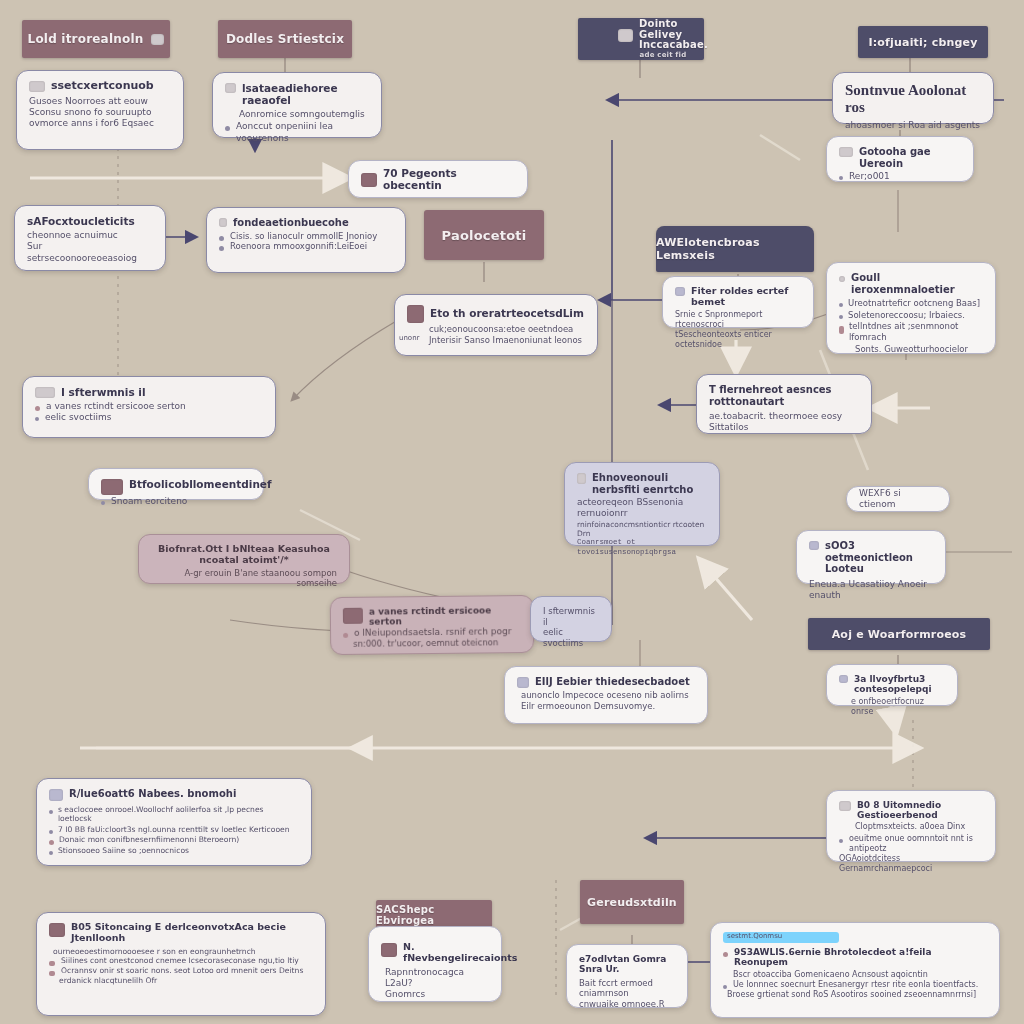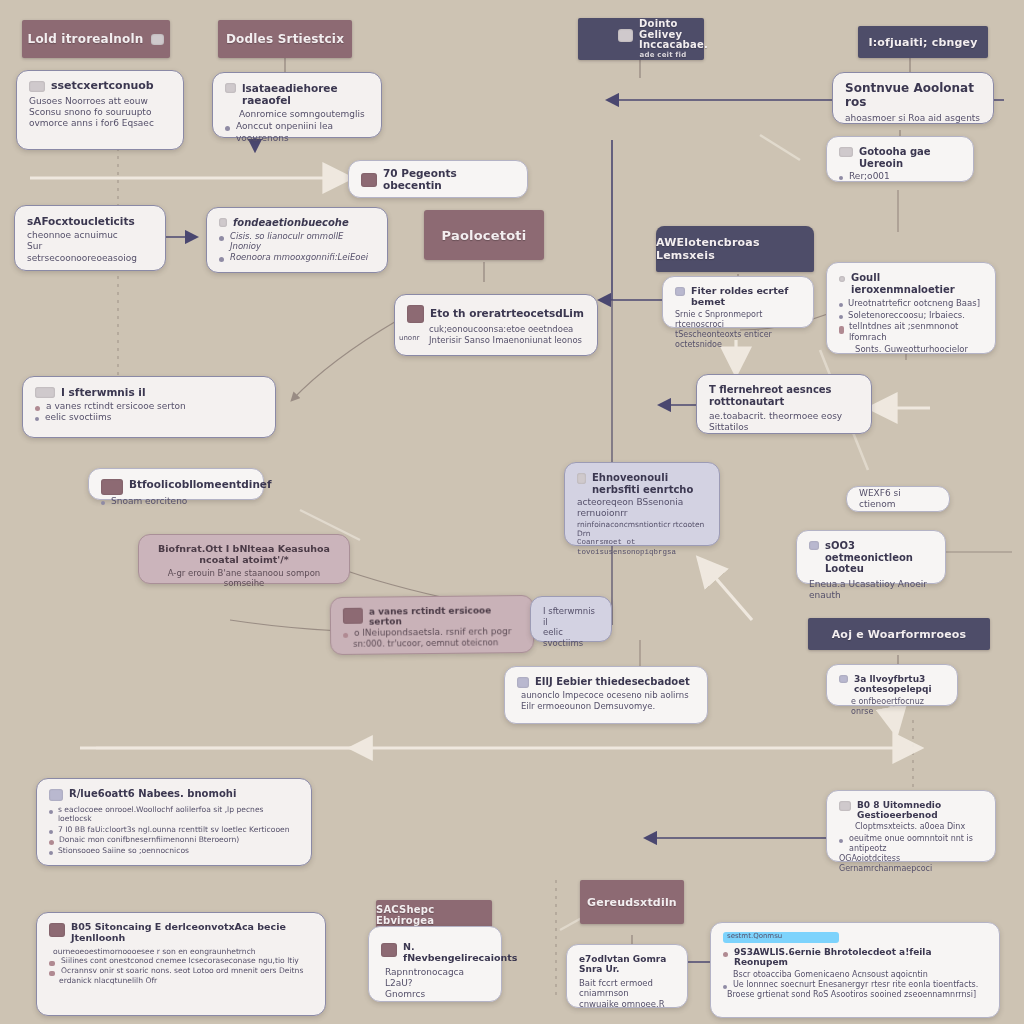--- a/index.html
+++ b/index.html
@@ -184,21 +184,21 @@
     </div>
     <div class="t-line" style="font-size:9px;margin-top:3px;padding-left:14px;">Aonromice somngoutemglis</div>
     <div class="row" style="margin-top:1px;">
       <span class="bul" style="width:5px;height:5px;"></span>
       <span class="t-line" style="font-size:9px;">Aonccut onpeniini lea voourenons</span>
     </div>
   </div>
 
 
   <div class="node card card-white" style="left:832px;top:72px;width:162px;height:52px;">
-    <div class="t-title" style="font-size:12px;">Sontnvue Aoolonat ros</div>
+    <div class="t-title" style="font-size:15px;font-family:Liberation Serif, serif;">Sontnvue Aoolonat ros</div>
     <div class="t-line" style="font-size:9px;margin-top:3px;">ahoasmoer si Roa aid asgents</div>
   </div>
 
   <div class="node card card-white2" style="left:348px;top:160px;width:180px;height:38px;display:flex;align-items:center;">
     <div class="row" style="align-items:center;">
       <span class="sq" style="width:16px;height:14px;"></span>
       <span class="t-title" style="font-size:10.5px;">70 Pegeonts obecentin</span>
     </div>
   </div>
 
@@ -212,21 +212,21 @@
       <span class="t-line" style="font-size:9px;">Rer;o001</span>
     </div>
   </div>
 
   <div class="node card card-white" style="left:14px;top:205px;width:152px;height:66px;">
     <div class="t-title" style="font-size:10.5px;">sAFocxtoucleticits</div>
     <div class="t-line" style="font-size:9px;margin-top:3px;">cheonnoe  acnuimuc</div>
     <div class="t-line" style="font-size:9px;">Sur setrsecoonooreoeasoiog</div>
   </div>
 
-  <div class="node card card-white" style="left:206px;top:207px;width:182px;height:66px;font-style:italic;">
+  <div class="node card card-white" style="left:206px;top:207px;width:200px;height:66px;">
     <div class="row">
       <span class="sq pale" style="width:8px;height:9px;"></span>
       <span class="t-title" style="font-size:10px;">fondeaetionbuecohe</span>
     </div>
     <div class="row" style="margin-top:2px;">
       <span class="bul" style="width:5px;height:5px;"></span>
       <span class="t-line" style="font-size:8.5px;">Cisis. so lianoculr ommollE  Jnonioy</span>
     </div>
     <div class="row">
       <span class="bul" style="width:5px;height:5px;"></span>
@@ -323,21 +323,21 @@
     <div class="t-line" style="font-size:7.5px;">rninfoinaconcmsntionticr rtcooten Drn</div>
     <div class="t-line" style="font-size:7.5px;font-family:Liberation Mono, monospace;">Coanrsmoet ot tovoisusensonopiqbrgsa</div>
   </div>
 
   <div class="node card card-white2" style="left:846px;top:486px;width:104px;height:26px;display:flex;align-items:center;">
     <span class="t-line" style="font-size:9px;">WEXF6 si ctienom</span>
   </div>
 
   <div class="node card card-pink" style="left:138px;top:534px;width:212px;height:50px;">
     <div class="t-title on-pink" style="font-size:9.5px;text-align:center;">Biofnrat.Ott I bNlteaa Keasuhoa ncoatal atoimt'/*</div>
-    <div class="t-line on-pink" style="font-size:8.5px;text-align:center;margin-top:2px;">A-gr erouin B'ane staanoou sompon somseihe</div>
+    <div class="t-line on-pink" style="font-size:8.5px;text-align:right;margin-top:2px;">A-gr erouin B'ane staanoou sompon somseihe</div>
   </div>
 
   <div class="node card card-white2" style="left:796px;top:530px;width:150px;height:54px;">
     <div class="row">
       <span class="sq lav" style="width:10px;height:9px;"></span>
       <span class="t-title" style="font-size:10px;">sOO3 oetmeonictleon Looteu</span>
     </div>
     <div class="t-line" style="font-size:9px;margin-top:4px;">Eneua.a Ucasatiioy Anoeir enauth</div>
   </div>
 

